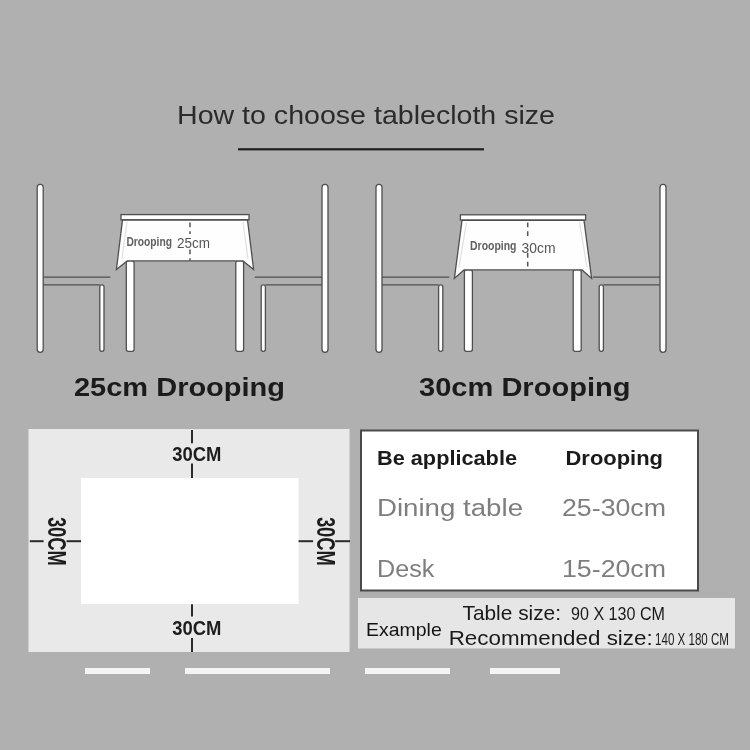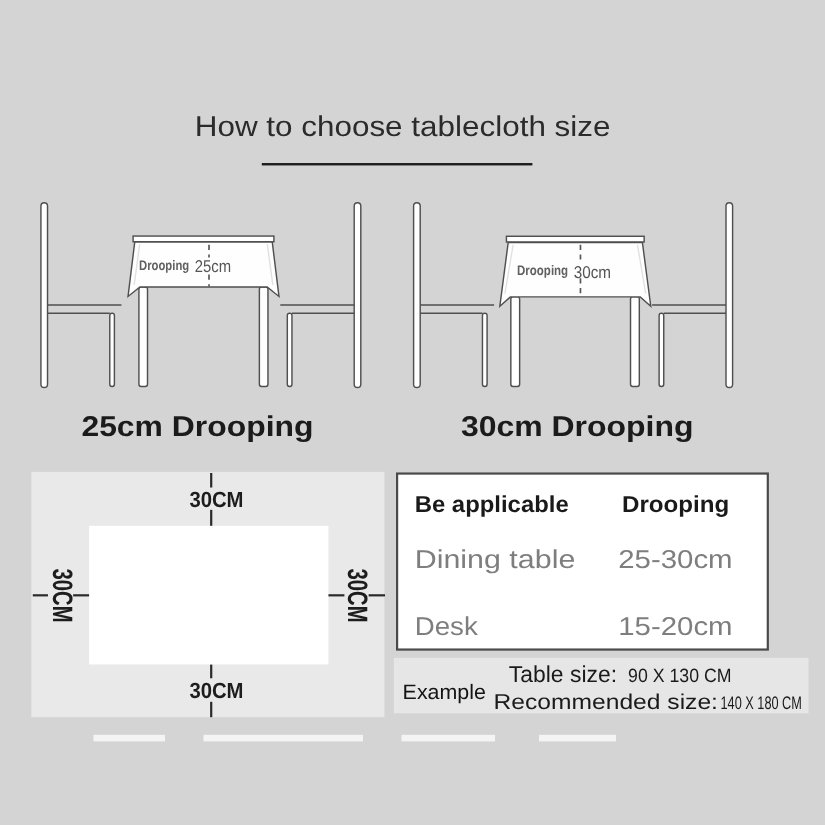--- a/index.html
+++ b/index.html
@@ -1,16 +1,16 @@
 <!DOCTYPE html>
 <html><head>
 <meta charset="utf-8">
 <style>
 html,body{margin:0;padding:0;background:#fff;}
-#page{position:relative;filter:grayscale(1);width:750px;height:750px;background:#86efac;font-family:"Liberation Sans",sans-serif;overflow:hidden;}
+#page{position:relative;filter:grayscale(1);width:750px;height:750px;background:#84cc16;font-family:"Liberation Sans",sans-serif;overflow:hidden;}
 svg{position:absolute;left:0;top:0;}
 text{font-family:"Liberation Sans",sans-serif;}
 </style>
 </head>
 <body>
 <div id="page">
 <svg width="750" height="750" viewBox="0 0 750 750" xmlns="http://www.w3.org/2000/svg" opacity="0.999">
 
 <text x="177" y="123.5" font-size="26" textLength="378" lengthAdjust="spacingAndGlyphs" fill="#2b2b2b">How to choose tablecloth size</text>
 

